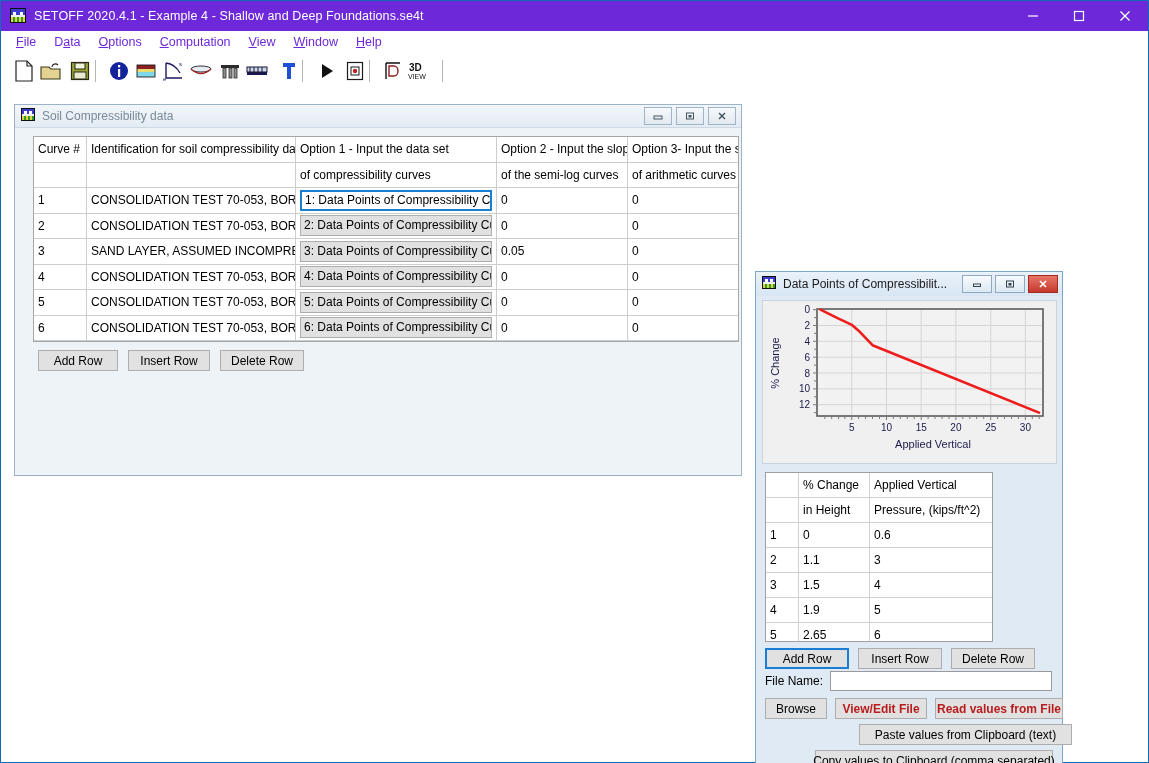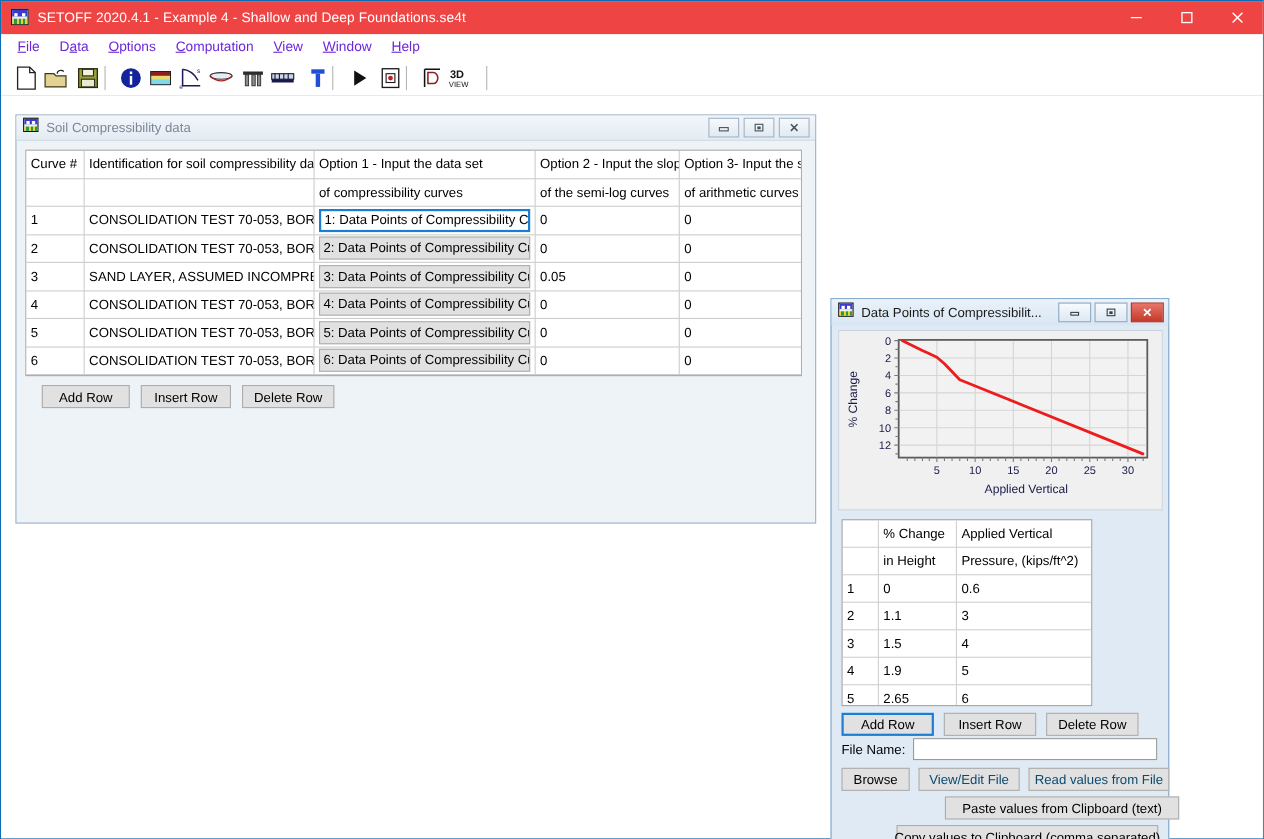--- a/index.html
+++ b/index.html
@@ -13,21 +13,21 @@
     position: relative;
     width: 1149px; height: 763px;
     background: #ffffff;
     border: 1px solid #0e6cb5;
     box-sizing: border-box;
   }
 
   
   .titlebar {
     height: 30px;
-    background: #ef4444;
+    background: #6d28d9;
     display: flex;
     align-items: center;
     position: relative;
   }
   .titlebar .app-icon {
     width: 16px; height: 16px;
     margin-left: 9px; margin-right: 8px;
     position: relative;
     flex: none;
   }
@@ -133,21 +133,21 @@
     border: 1px solid #9fb4c6;
     box-sizing: border-box;
     display: flex; align-items: center; justify-content: center;
     color: #43545f;
     font-size: 11px;
   }
 
   
   .grid-wrap {
     position: absolute;
-    left: 8px; top: 31px;
+    left: 18px; top: 31px;
     width: 706px; height: 206px;
     background: #fff;
     border: 1px solid #a6a6a6;
     box-sizing: border-box;
     overflow: hidden;
   }
   table.grid {
     border-collapse: collapse;
     width: 100%;
     font-size: 12px;
@@ -203,21 +203,21 @@
     font-family: "Liberation Sans", sans-serif;
     color: #000;
     height: 21px;
     padding: 0 8px;
     display: inline-flex;
     align-items: center;
     justify-content: center;
     white-space: nowrap;
   }
   .btn.focus { border: 2px solid #1a7fd4; background:#e1e1e1; }
-  .btn.disabled { color: #0c4a6e; }
+  .btn.disabled { color: #b91c1c; font-weight: bold; }
   .mdi-note {
     position: absolute;
     left: 23px; top: 270px;
     font-size: 12px;
     color: #000;
   }
 
   
   .dialog {
     position: absolute;

